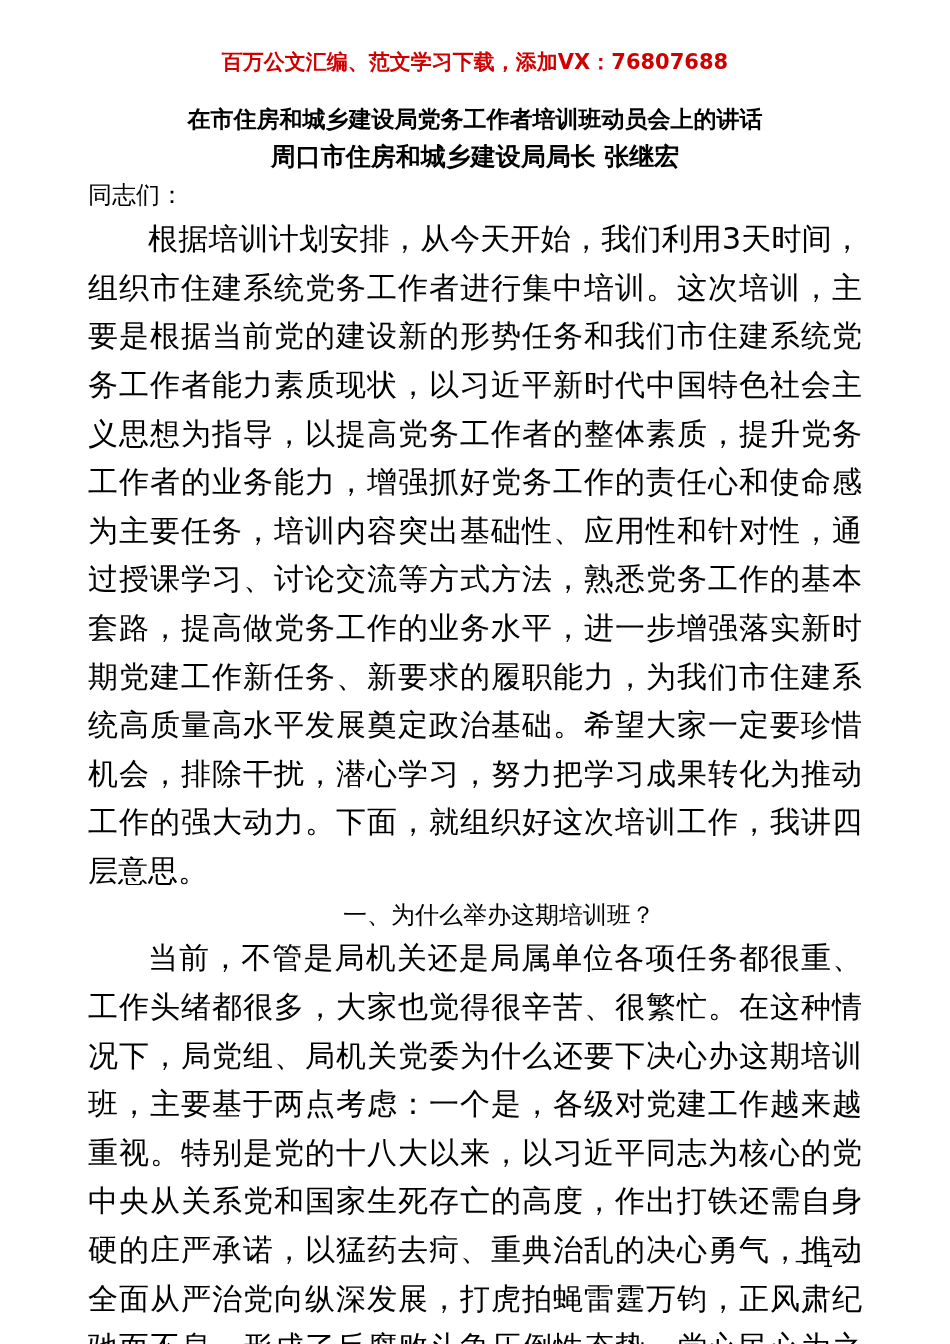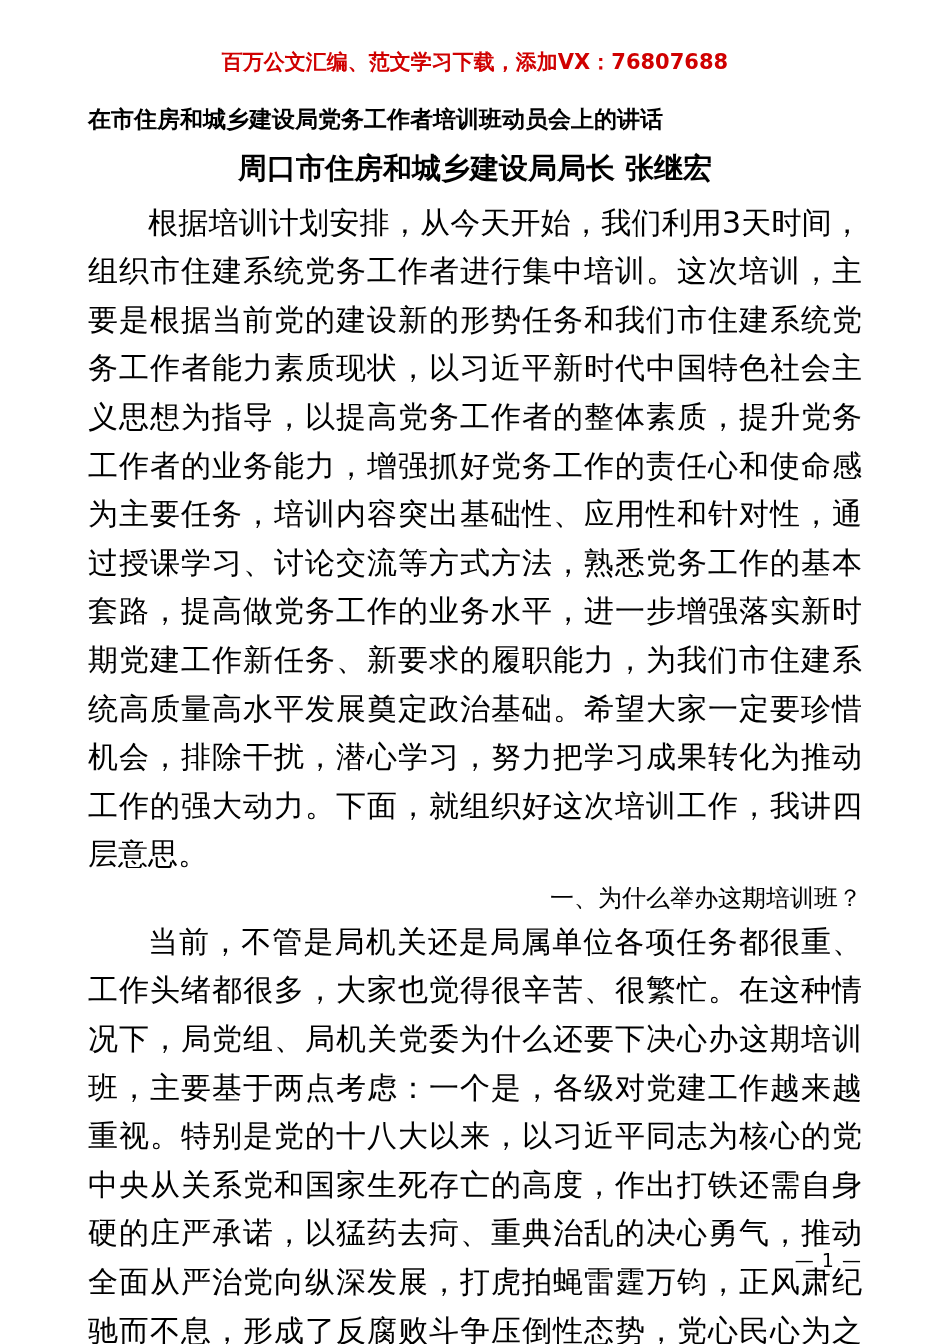--- a/index.html
+++ b/index.html
@@ -26,33 +26,33 @@
     text-align: center;
     color: #d00000;
     font-size: 21px;
     font-weight: bold;
     letter-spacing: 0px;
     margin-top: 8px;
     margin-bottom: 26px;
     font-family: "DejaVu Sans", "Liberation Sans", sans-serif;
   }
   .doc-title {
-    text-align: left;
+    text-align: center;
     font-size: 23px;
     font-weight: bold;
     line-height: 1.55;
     margin: 0;
     font-family: "DejaVu Sans", "Liberation Sans", sans-serif;
   }
   .doc-subtitle {
     text-align: center;
-    font-size: 29px;
+    font-size: 25px;
     font-weight: bold;
     line-height: 1.55;
-    margin: 8px;
+    margin: 0;
   }
   .doc-date {
     text-align: center;
     font-size: 22px;
     line-height: 1.7;
     margin: 0 0 22px 0;
   }
   .salutation {
     font-size: 24px;
     line-height: 1.62;
@@ -66,21 +66,21 @@
     text-indent: 2em;
     text-align: justify;
     text-justify: inter-ideograph;
     letter-spacing: 0px;
   }
   .heading {
     font-size: 24px;
     line-height: 1.62;
     margin: 0;
     text-indent: 2em;
-    text-align: right;
+    text-align: center;
   }
   .page-number {
     position: absolute;
     bottom: 26px;
     right: 88px;
     font-size: 19px;
     letter-spacing: 1px;
   }
 </style>
 </head>
@@ -88,20 +88,21 @@
 
 <div class="page">
 
   <div class="watermark">百万公文汇编、范文学习下载，添加VX：76807688</div>
 
   <div class="doc-title">在市住房和城乡建设局党务工作者培训班动员会上的讲话</div>
 
   <div class="doc-subtitle">周口市住房和城乡建设局局长  张继宏</div>
 
 
+  <div class="salutation">同志们：</div>
 
   <p class="para">根据培训计划安排，从今天开始，我们利用3天时间，组织市住建系统党务工作者进行集中培训。这次培训，主要是根据当前党的建设新的形势任务和我们市住建系统党务工作者能力素质现状，以习近平新时代中国特色社会主义思想为指导，以提高党务工作者的整体素质，提升党务工作者的业务能力，增强抓好党务工作的责任心和使命感为主要任务，培训内容突出基础性、应用性和针对性，通过授课学习、讨论交流等方式方法，熟悉党务工作的基本套路，提高做党务工作的业务水平，进一步增强落实新时期党建工作新任务、新要求的履职能力，为我们市住建系统高质量高水平发展奠定政治基础。希望大家一定要珍惜机会，排除干扰，潜心学习，努力把学习成果转化为推动工作的强大动力。下面，就组织好这次培训工作，我讲四层意思。</p>
 
   <p class="heading">一、为什么举办这期培训班？</p>
 
   <p class="para">当前，不管是局机关还是局属单位各项任务都很重、工作头绪都很多，大家也觉得很辛苦、很繁忙。在这种情况下，局党组、局机关党委为什么还要下决心办这期培训班，主要基于两点考虑：一个是，各级对党建工作越来越重视。特别是党的十八大以来，以习近平同志为核心的党中央从关系党和国家生死存亡的高度，作出打铁还需自身硬的庄严承诺，以猛药去疴、重典治乱的决心勇气，推动全面从严治党向纵深发展，打虎拍蝇雷霆万钧，正风肃纪驰而不息，形成了反腐败斗争压倒性态势，党心民心为之一振，党风政风为之一新，大家都能感到这种从严治党的氛围。这几年，我们市住建系统也出了一些问题，对违规违纪人员进行了严厉处理。这也从另一方面说明，我们市住建系统党建工作面临不少矛盾和问题，需要我们党务工作者去研究解决，以不断增强党支部在单位建设中的战斗堡垒作用，不断提高党员的党性原则性、不断提高党建工作质量水平，真正实现以党建促业务、以业务强党建，以党建引导单位健康发展的良性循环。另一个是，党务工作者能力素质、业务水平亟需提升。当前党的建设新的形势任务对党务工作者提出新的、更高的要求，我们党务工作者再不能像以往那样按部就班、萧规曹随，而是要着眼形势、与时俱</p>
 
   <div class="page-number">— 1 —</div>
 
 </div>

